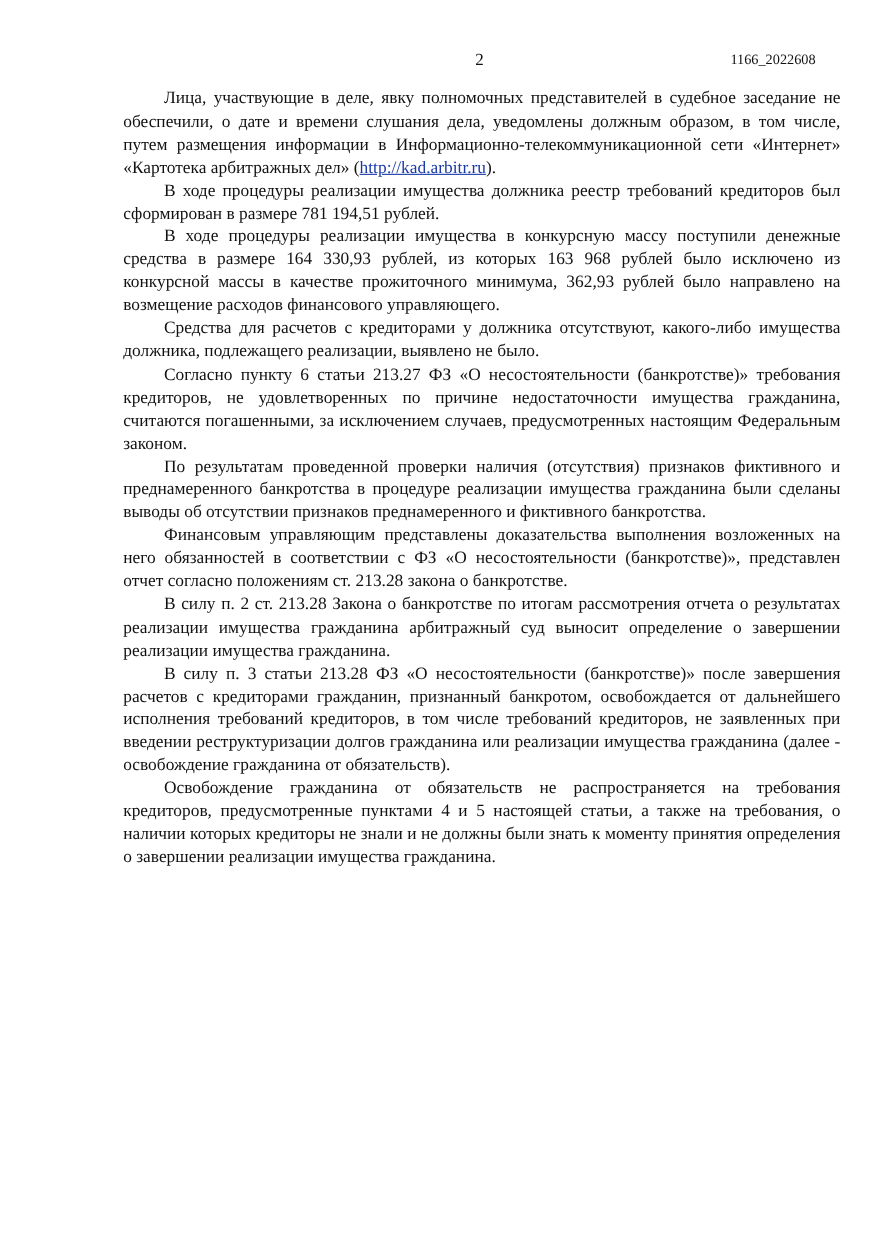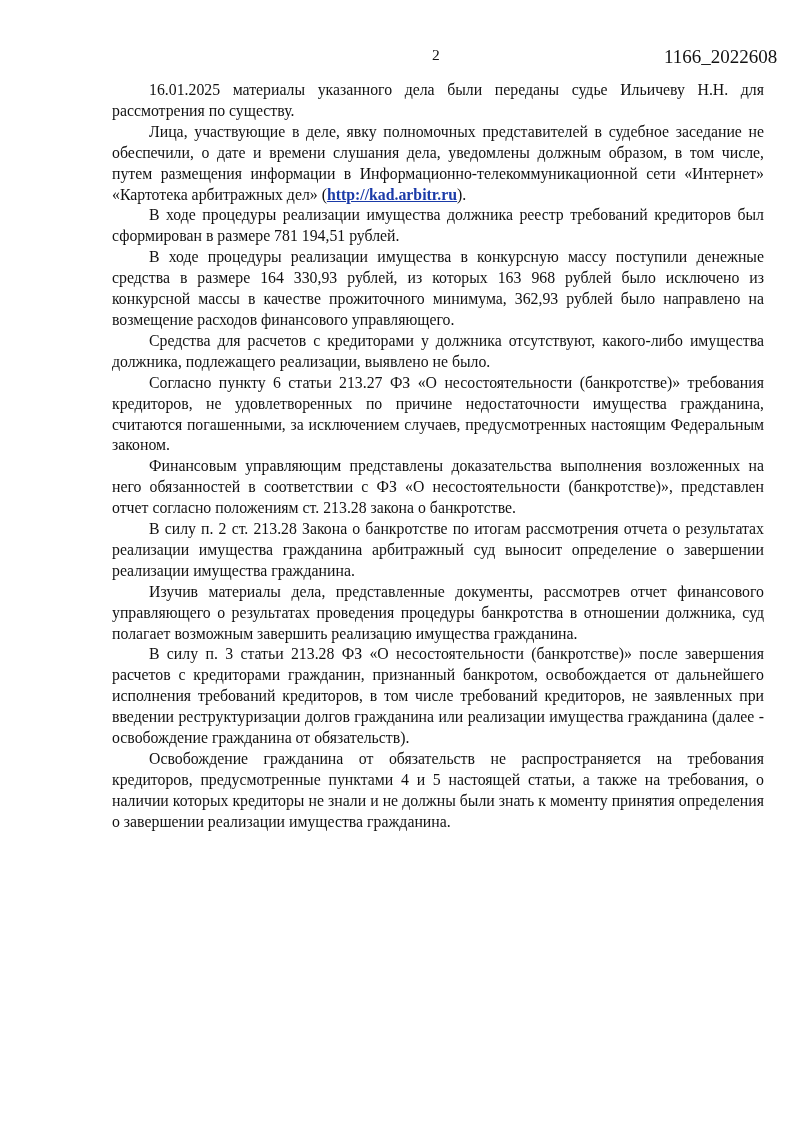--- a/index.html
+++ b/index.html
@@ -25,54 +25,52 @@
     }
     .page-number {
       position: absolute;
       left: 432px;
       top: 2px;
     }
     .doc-id {
       position: absolute;
       left: 664px;
       top: 2px;
-      font-size: 19px;
+      font-size: 13px;
     }
     .content {
       position: absolute;
       top: 80px;
       left: 112px;
       width: 652px;
       font-size: 15.8px;
       line-height: 20.9px;
     }
     .content p {
       margin: 0;
       text-indent: 37px;
       text-align: justify;
     }
     .link {
       color: #1a3aa8;
       text-decoration: underline;
-      font-weight: bold;
     }
   </style>
 </head>
 <body>
 
 <div class="page-header">
   <span class="page-number">2</span>
   <span class="doc-id">1166_2022608</span>
 </div>
 
 <div class="content">
-  <p>16.01.2025 материалы указанного дела были переданы судье Ильичеву Н.Н. для рассмотрения по существу.</p>
   <p><span>Лица, участвующие в деле, явку полномочных представителей в судебное заседание не обеспечили, о дате и времени слушания дела, уведомлены должным образом, в том числе, путем размещения информации в Информационно-телекоммуникационной сети «Интернет» «Картотека арбитражных дел» (</span><a class="link">http://kad.arbitr.ru</a><span>).</span></p>
   <p>В ходе процедуры реализации имущества должника реестр требований кредиторов был сформирован в размере 781 194,51 рублей.</p>
   <p>В ходе процедуры реализации имущества в конкурсную массу поступили денежные средства в размере 164 330,93 рублей, из которых 163 968 рублей было исключено из конкурсной массы в качестве прожиточного минимума, 362,93 рублей было направлено на возмещение расходов финансового управляющего.</p>
   <p>Средства для расчетов с кредиторами у должника отсутствуют, какого-либо имущества должника, подлежащего реализации, выявлено не было.</p>
   <p>Согласно пункту 6 статьи 213.27 ФЗ «О несостоятельности (банкротстве)» требования кредиторов, не удовлетворенных по причине недостаточности имущества гражданина, считаются погашенными, за исключением случаев, предусмотренных настоящим Федеральным законом.</p>
+  <p>По результатам  проведенной проверки наличия (отсутствия) признаков фиктивного и преднамеренного банкротства в процедуре реализации имущества гражданина были сделаны выводы об отсутствии признаков преднамеренного и фиктивного банкротства.</p>
   <p>Финансовым управляющим представлены доказательства выполнения возложенных на него обязанностей в соответствии с ФЗ «О несостоятельности (банкротстве)», представлен отчет согласно положениям ст. 213.28 закона о банкротстве.</p>
   <p>В силу п. 2 ст. 213.28 Закона о банкротстве по итогам рассмотрения отчета о результатах реализации имущества гражданина арбитражный суд выносит определение о завершении реализации имущества гражданина.</p>
-  <p>Изучив материалы дела, представленные документы, рассмотрев отчет финансового управляющего о результатах проведения процедуры банкротства в отношении должника, суд полагает возможным завершить реализацию имущества гражданина.</p>
   <p>В силу п. 3 статьи 213.28 ФЗ «О несостоятельности (банкротстве)» после завершения расчетов с кредиторами гражданин, признанный банкротом, освобождается от дальнейшего исполнения требований кредиторов, в том числе требований кредиторов, не заявленных при введении реструктуризации долгов гражданина или реализации имущества гражданина (далее - освобождение гражданина от обязательств).</p>
   <p>Освобождение гражданина от обязательств не распространяется на требования кредиторов, предусмотренные пунктами 4 и 5 настоящей статьи, а также на требования, о наличии которых кредиторы не знали и не должны были знать к моменту принятия определения о завершении реализации имущества гражданина.</p>
 </div>
 
 </body></html>

